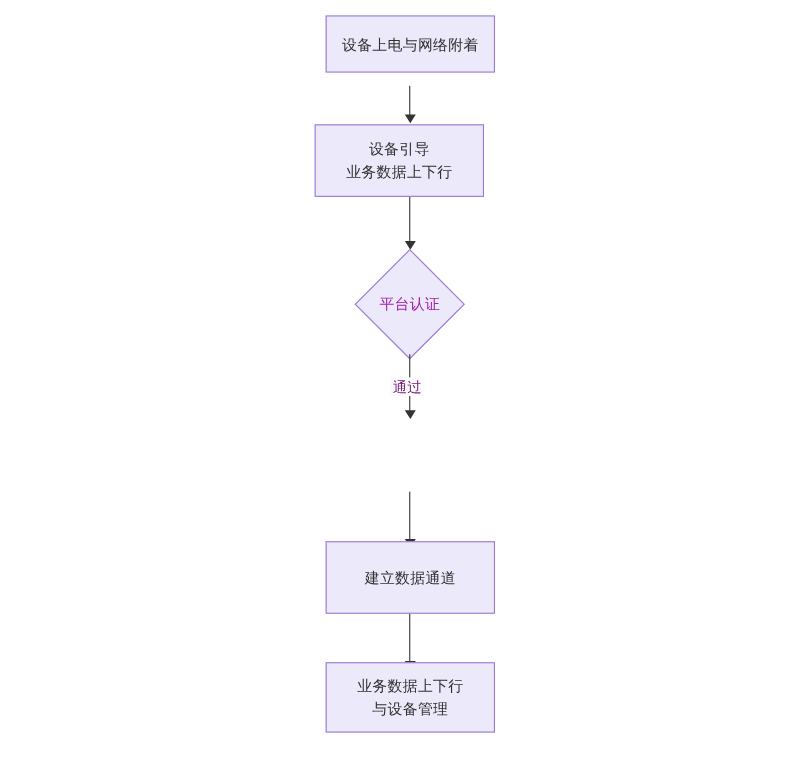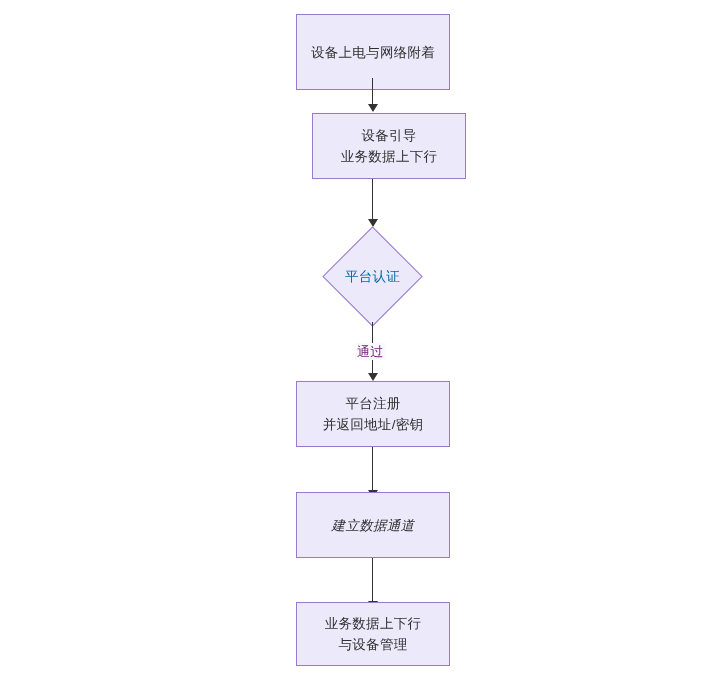--- a/index.html
+++ b/index.html
@@ -59,21 +59,21 @@
   }
   .node-diamond-label {
     position: absolute;
     left: 0;
     top: 0;
     width: 100%;
     height: 100%;
     display: flex;
     align-items: center;
     justify-content: center;
-    color: #0369a1;
+    color: #a21caf;
     font-size: 13.5px;
     line-height: 20px;
     letter-spacing: 0.3px;
     white-space: nowrap;
   }
 
   
   .edge-line {
     position: absolute;
     width: 1px;
@@ -96,53 +96,49 @@
     letter-spacing: 0.3px;
     padding: 0 2px;
     white-space: nowrap;
   }
 </style>
 </head>
 <body>
 
 <div id="flow-canvas">
 
-  <div class="node-box" style="left:296px; top:14px; width:154px; height:76px;">
+  <div class="node-box" style="left:296px; top:14px; width:154px; height:52px;">
     <span class="node-line">设备上电与网络附着</span>
   </div>
 
   <div class="edge-line" style="left:372px; top:78px; height:28px;"></div>
   <div class="edge-arrow" style="left:368px; top:104px;"></div>
 
-  <div class="node-box" style="left:312px; top:113px; width:154px; height:66px;">
+  <div class="node-box" style="left:286px; top:113px; width:154px; height:66px;">
     <span class="node-line">设备引导</span>
     <span class="node-line">业务数据上下行</span>
   </div>
 
   <div class="edge-line" style="left:372px; top:179px; height:44px;"></div>
   <div class="edge-arrow" style="left:368px; top:219px;"></div>
 
   <div class="node-diamond-wrap" style="left:337px; top:241px; width:71px; height:71px;">
     <div class="node-diamond-shape"></div>
     <div class="node-diamond-label">平台认证</div>
   </div>
 
   <div class="edge-line" style="left:372px; top:322px; height:56px;"></div>
   <div class="edge-label" style="left:355px; top:343px;">通过</div>
   <div class="edge-arrow" style="left:368px; top:373px;"></div>
 
-  <div class="node-box" style="left:296px; top:381px; width:154px; height:66px;">
-    <span class="node-line">平台注册</span>
-    <span class="node-line">并返回地址/密钥</span>
-  </div>
 
   <div class="edge-line" style="left:372px; top:447px; height:48px;"></div>
   <div class="edge-arrow" style="left:368px; top:490px;"></div>
 
-  <div class="node-box" style="left:296px; top:492px; width:154px; height:66px;font-style:italic;">
+  <div class="node-box" style="left:296px; top:492px; width:154px; height:66px;">
     <span class="node-line">建立数据通道</span>
   </div>
 
   <div class="edge-line" style="left:372px; top:558px; height:48px;"></div>
   <div class="edge-arrow" style="left:368px; top:601px;"></div>
 
   <div class="node-box" style="left:296px; top:602px; width:154px; height:64px;">
     <span class="node-line">业务数据上下行</span>
     <span class="node-line">与设备管理</span>
   </div>

